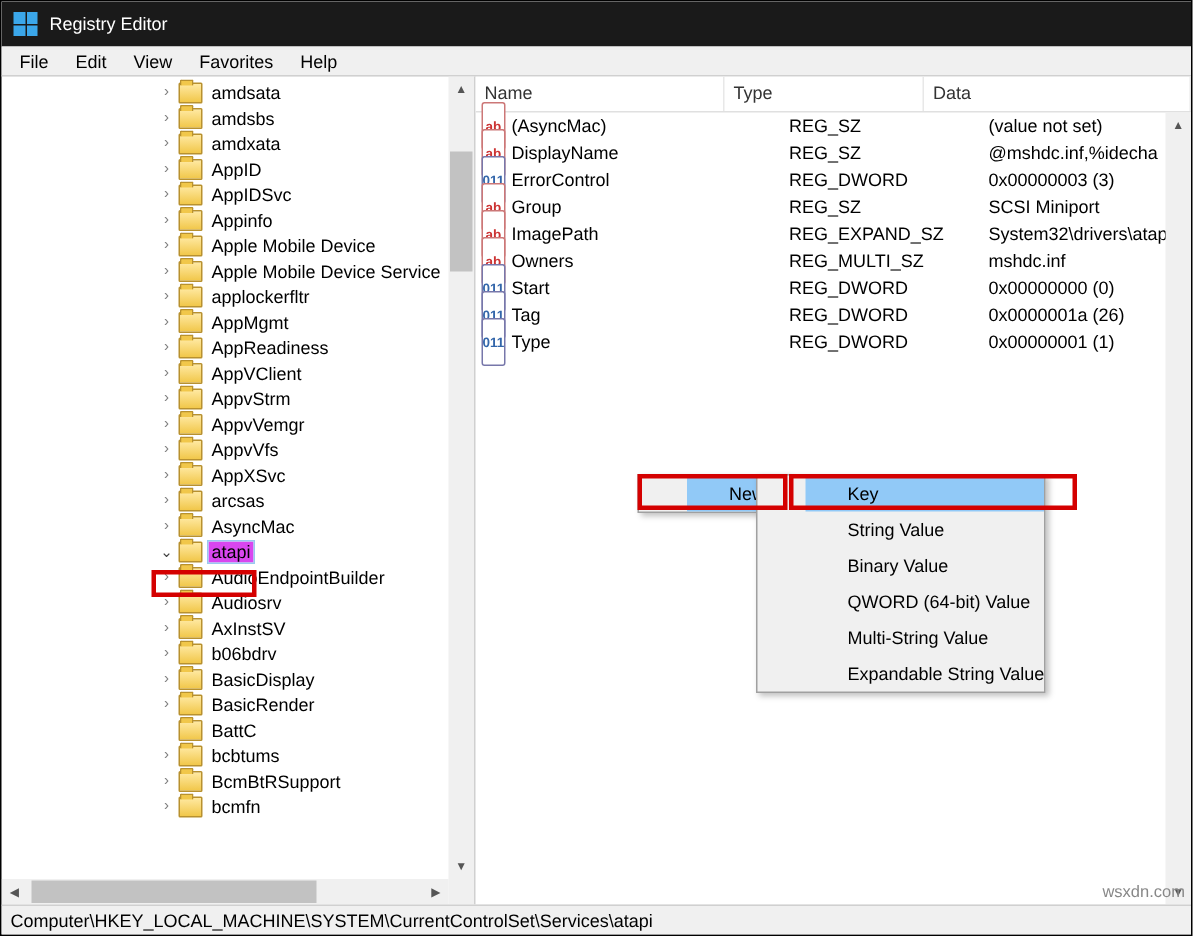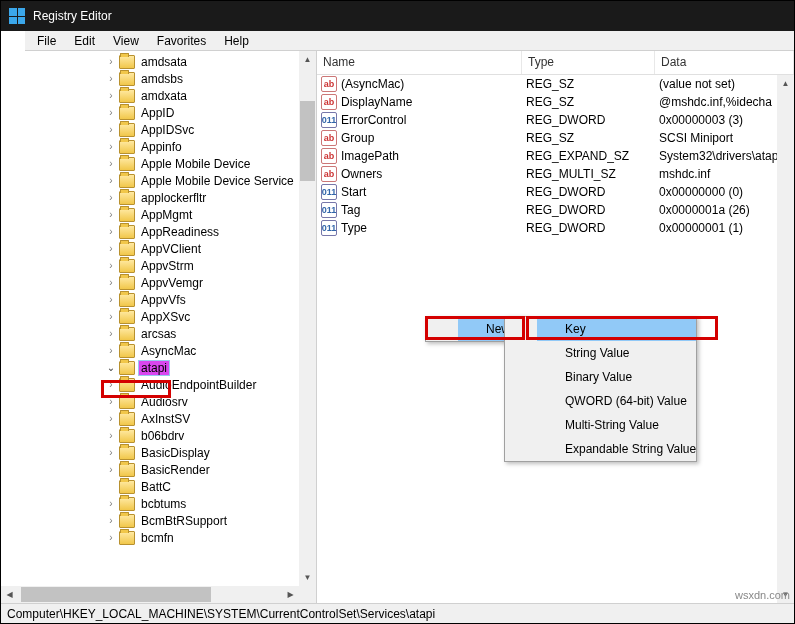--- a/index.html
+++ b/index.html
@@ -1,21 +1,21 @@
 <!DOCTYPE html>
 <html><head>
 <meta charset="utf-8">
 <style>
 * { margin: 0; padding: 0; box-sizing: border-box; font-family: "Segoe UI", Tahoma, sans-serif; font-size: 12px; }
 body { background: #fff; width: 795px; height: 624px; overflow: hidden; border: 1px solid #000; position: relative; }
 .titlebar { background: #1a1a1a; color: #fff; height: 30px; display: flex; align-items: center; padding: 0 8px; }
 .titlebar .app-icon { width: 16px; height: 16px; margin-right: 8px; display: grid; grid-template-columns: 1fr 1fr; grid-template-rows: 1fr 1fr; gap: 1px; }
 .titlebar .app-icon span { background: #3ba7ea; }
 .titlebar .title { font-size: 12px; }
-.menubar { background: #f0f0f0; border-bottom: 1px solid #d0d0d0; height: 20px; display: flex; align-items: center; padding: 0 4px; gap: 2px; margin-left: 24px; }
+.menubar { background: #f0f0f0; border-bottom: 1px solid #d0d0d0; height: 20px; display: flex; align-items: center; padding: 0 4px; gap: 2px; }
 .menubar .menu-item { padding: 2px 8px; cursor: default; }
 .content { display: flex; height: calc(100% - 30px - 20px - 20px); }
 .tree-pane { width: 316px; border-right: 1px solid #d0d0d0; overflow: hidden; position: relative; }
 .tree-scroll { position: absolute; inset: 0; overflow: hidden; }
 .tree-scrollbar-v { position: absolute; right: 0; top: 0; bottom: 17px; width: 17px; background: #f0f0f0; }
 .tree-scrollbar-v .thumb { position: absolute; left: 1px; right: 1px; top: 50px; height: 80px; background: #c2c2c2; }
 .tree-scrollbar-v .arrow { position: absolute; left: 0; right: 0; height: 17px; display:flex;align-items:center;justify-content:center;color:#555;font-size:8px;}
 .tree-scrollbar-v .arrow.up { top: 0; }
 .tree-scrollbar-v .arrow.down { bottom: 0; }
 .tree-scrollbar-h { position: absolute; left: 0; right: 17px; bottom: 0; height: 17px; background: #f0f0f0; }
@@ -28,26 +28,26 @@
 .tree-row { display: flex; align-items: center; height: 17px; padding-left: 104px; white-space: nowrap; cursor: default; }
 .tree-row .expander { width: 12px; color: #808080; font-size: 10px; text-align: center; }
 .tree-row .expander.open { color: #404040; }
 .tree-row .folder { width: 16px; height: 14px; margin: 0 4px 0 2px; background: linear-gradient(#ffe9a2,#f1c74a); border: 1px solid #b8912f; border-radius: 1px; position: relative; }
 .tree-row .folder::before { content:""; position:absolute; top:-3px; left:0; width:7px; height:3px; background:#f1c74a; border:1px solid #b8912f; border-bottom:none; border-radius:1px 1px 0 0;}
 .tree-row .label { padding: 0 2px; }
 .tree-row.selected .label { background: #d946ef; outline: 1px solid #99c9ef; }
 .list-pane { flex: 1; position: relative; overflow: hidden; }
 .list-header { display: flex; height: 24px; background: #fff; border-bottom: 1px solid #e0e0e0; }
 .list-header .col { padding: 4px 6px; border-right: 1px solid #e8e8e8; color: #333; cursor: default; }
-.col-name { width: 205px; }
+.col-name { width: 166px; }
 .col-type { width: 133px; }
 .col-data { flex: 1; }
 .list-body { }
 .list-row { display: flex; align-items: center; height: 18px; padding: 0 0 0 4px; white-space: nowrap; cursor: default; }
-.list-row .icon { width: 16px; height: 16px; margin-right: 4px; display:flex;align-items:center;justify-content:center;font-size:9px;font-weight:bold;border-radius:2px;}
+.list-row .icon { width: 16px; height: 32px; margin-right: 4px; display:flex;align-items:center;justify-content:center;font-size:9px;font-weight:bold;border-radius:2px;}
 .list-row .icon.str { background:#fff;border:1px solid #c77; color:#c33;}
 .list-row .icon.bin { background:#fff;border:1px solid #77a; color:#36a;}
 .list-row .name-cell { width: 185px; overflow: hidden; }
 .list-row .type-cell { width: 133px; }
 .list-row .data-cell { flex: 1; overflow: hidden; }
 .list-scroll-v { position: absolute; right: 0; top: 24px; bottom: 0; width: 17px; background: #f0f0f0; }
 .list-scroll-v .arrow { position: absolute; left: 0; right: 0; height: 17px; display:flex;align-items:center;justify-content:center;color:#555;font-size:8px;}
 .list-scroll-v .arrow.up { top: 0; }
 .list-scroll-v .arrow.down { bottom: 0; }
 .statusbar { position: absolute; left: 0; right: 0; bottom: 0; height: 20px; background: #f0f0f0; border-top: 1px solid #d0d0d0; padding: 2px 6px; display:flex;align-items:center; }

